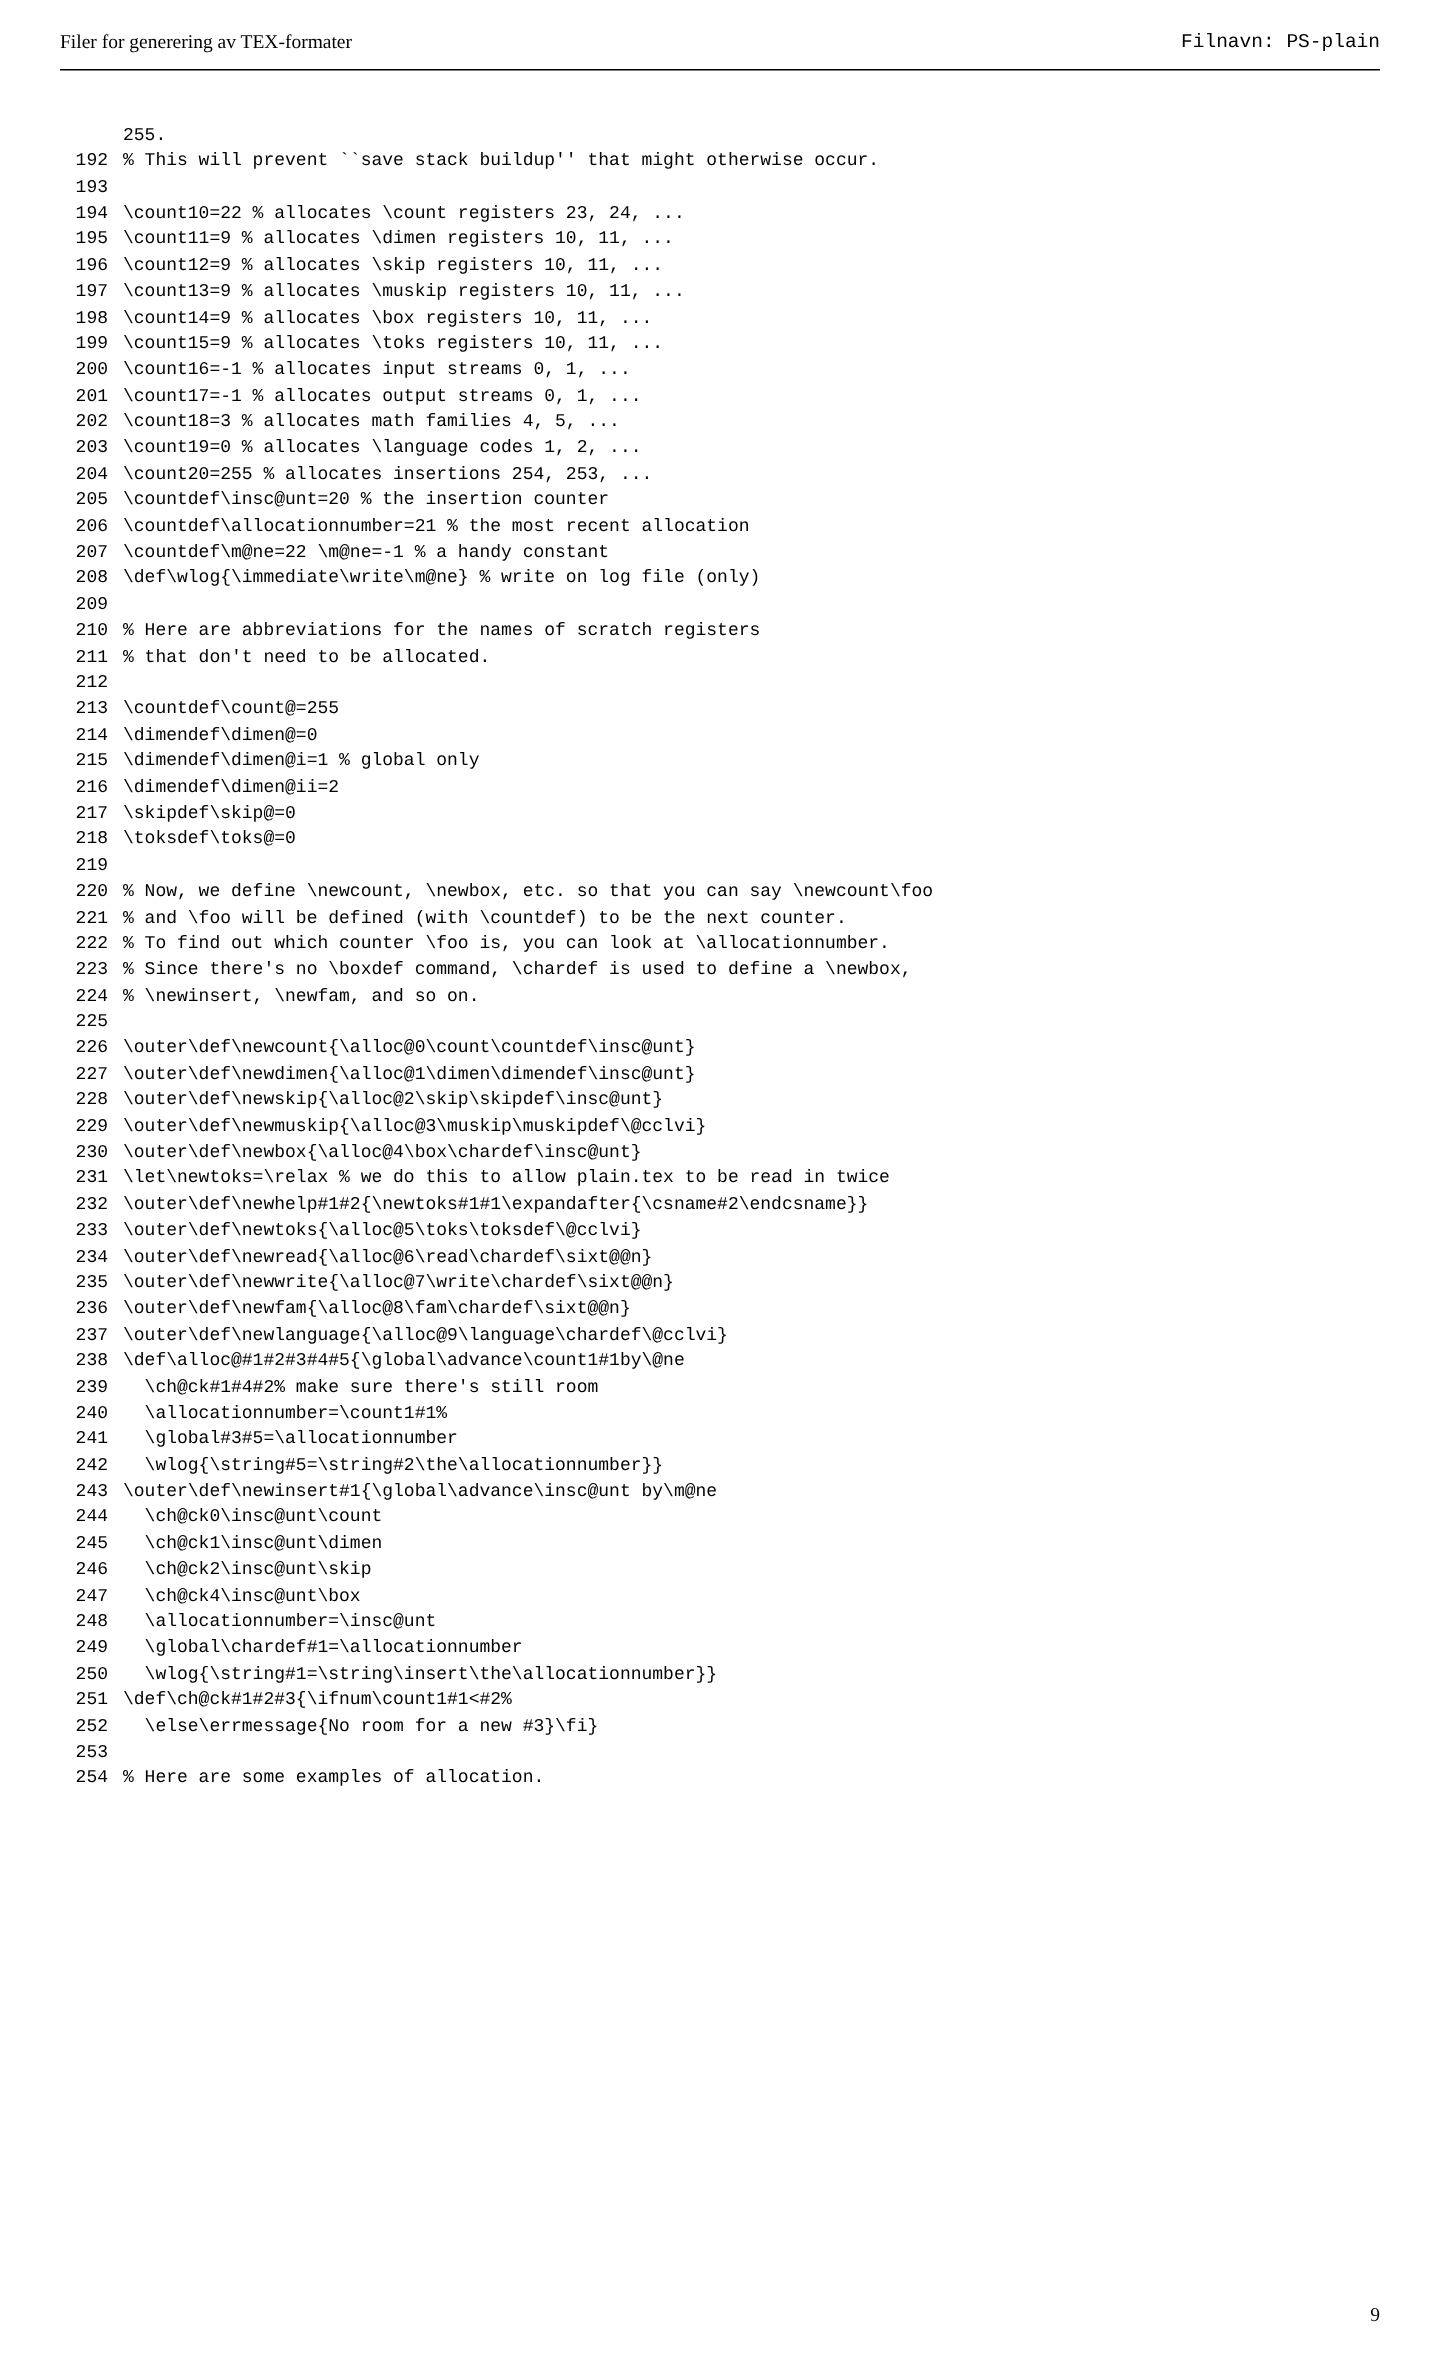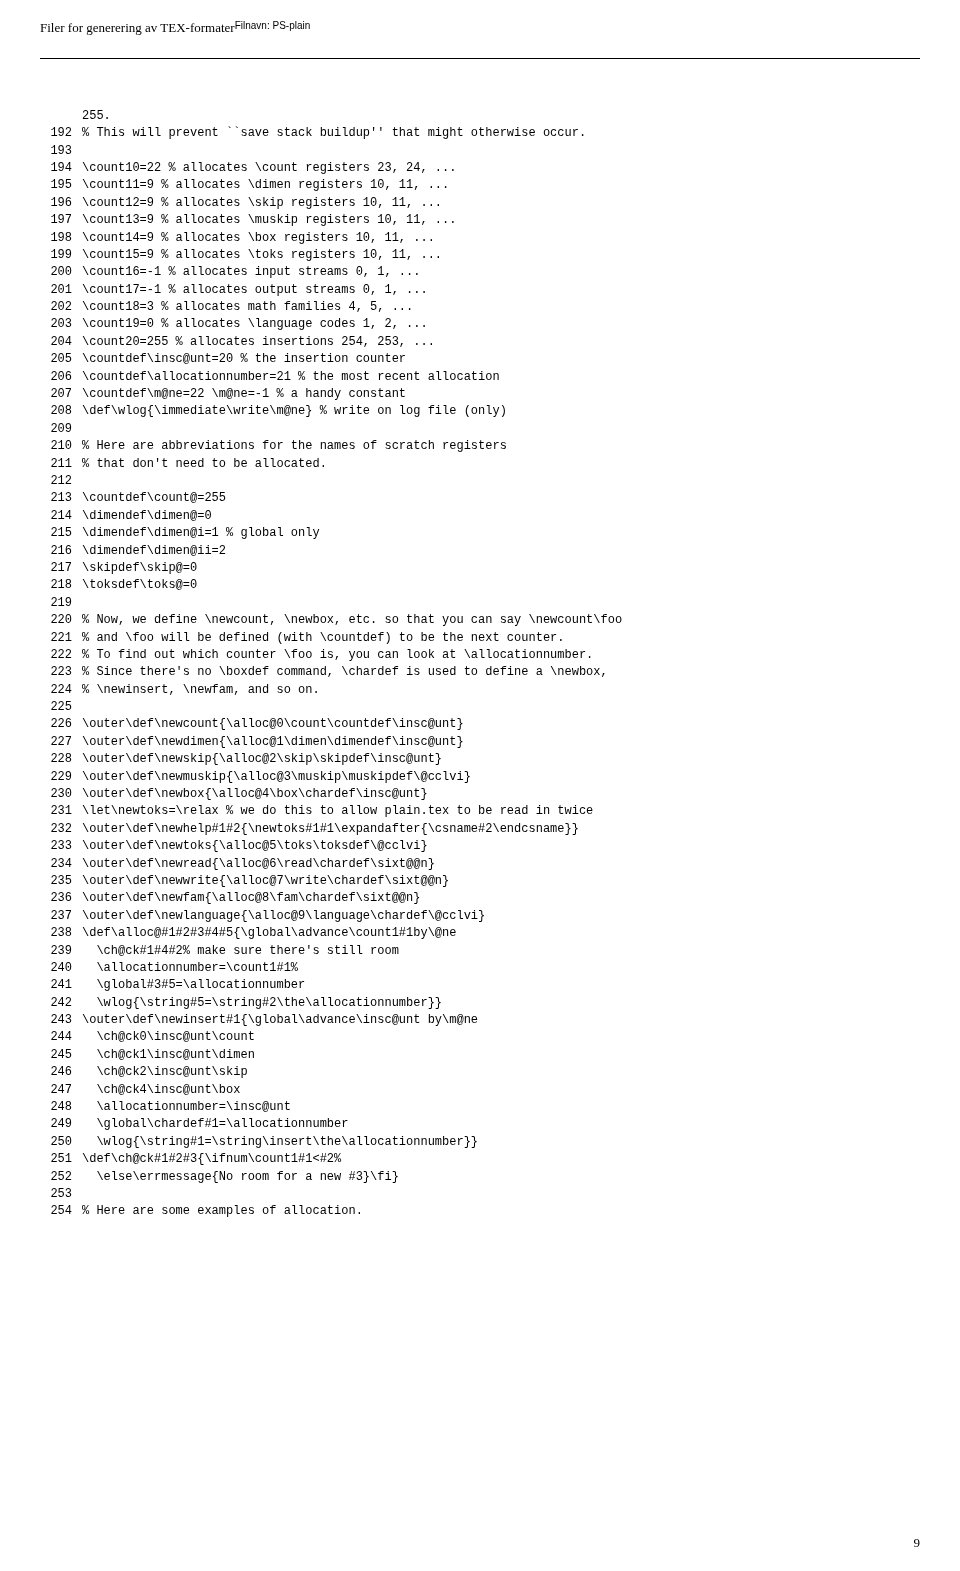--- a/index.html
+++ b/index.html
@@ -20,35 +20,34 @@
 
     .page-container {
       width: 960px;
       min-height: 1571px;
       padding: 20px 40px 40px 40px;
       position: relative;
     }
 
     .header {
       display: flex;
-      justify-content: flex-start;
+      justify-content: space-between;
       align-items: flex-start;
       border-bottom: 1px solid #000;
-      padding-bottom: 22px;
-      margin-bottom: 14px;
+      padding-bottom: 10px;
     }
 
     .header-left {
       font-size: 13px;
       font-family: serif;
     }
 
     .header-right {
-      font-size: 10px;
-      font-family: Liberation Sans, sans-serif;
+      font-size: 13px;
+      font-family: Liberation Mono, monospace;
     }
 
     .code-section {
       font-family: 'Courier New', Courier, monospace;
       font-size: 12px;
       line-height: 1.45;
       white-space: pre;
     }
 
     .code-line {

